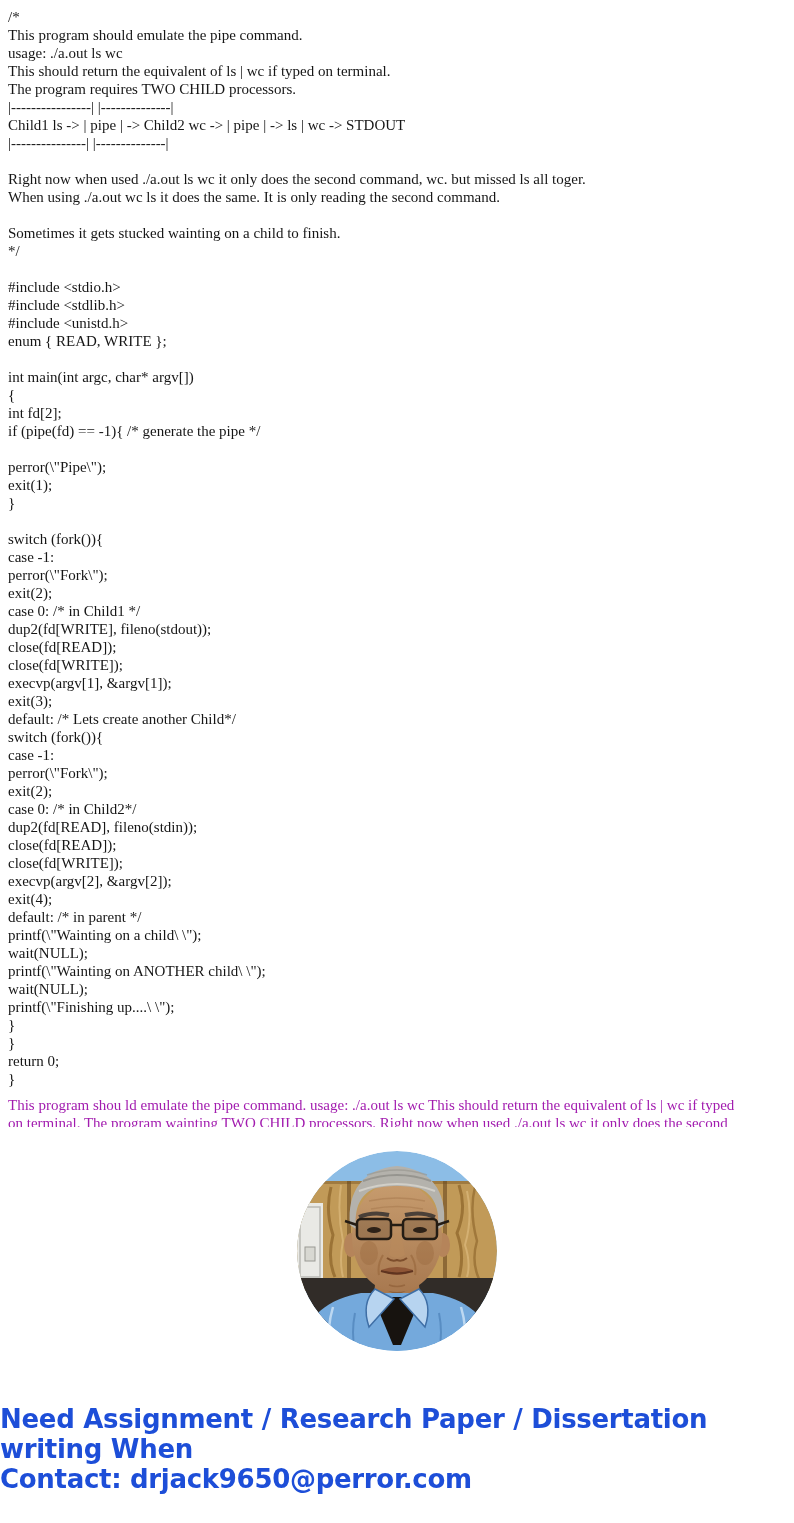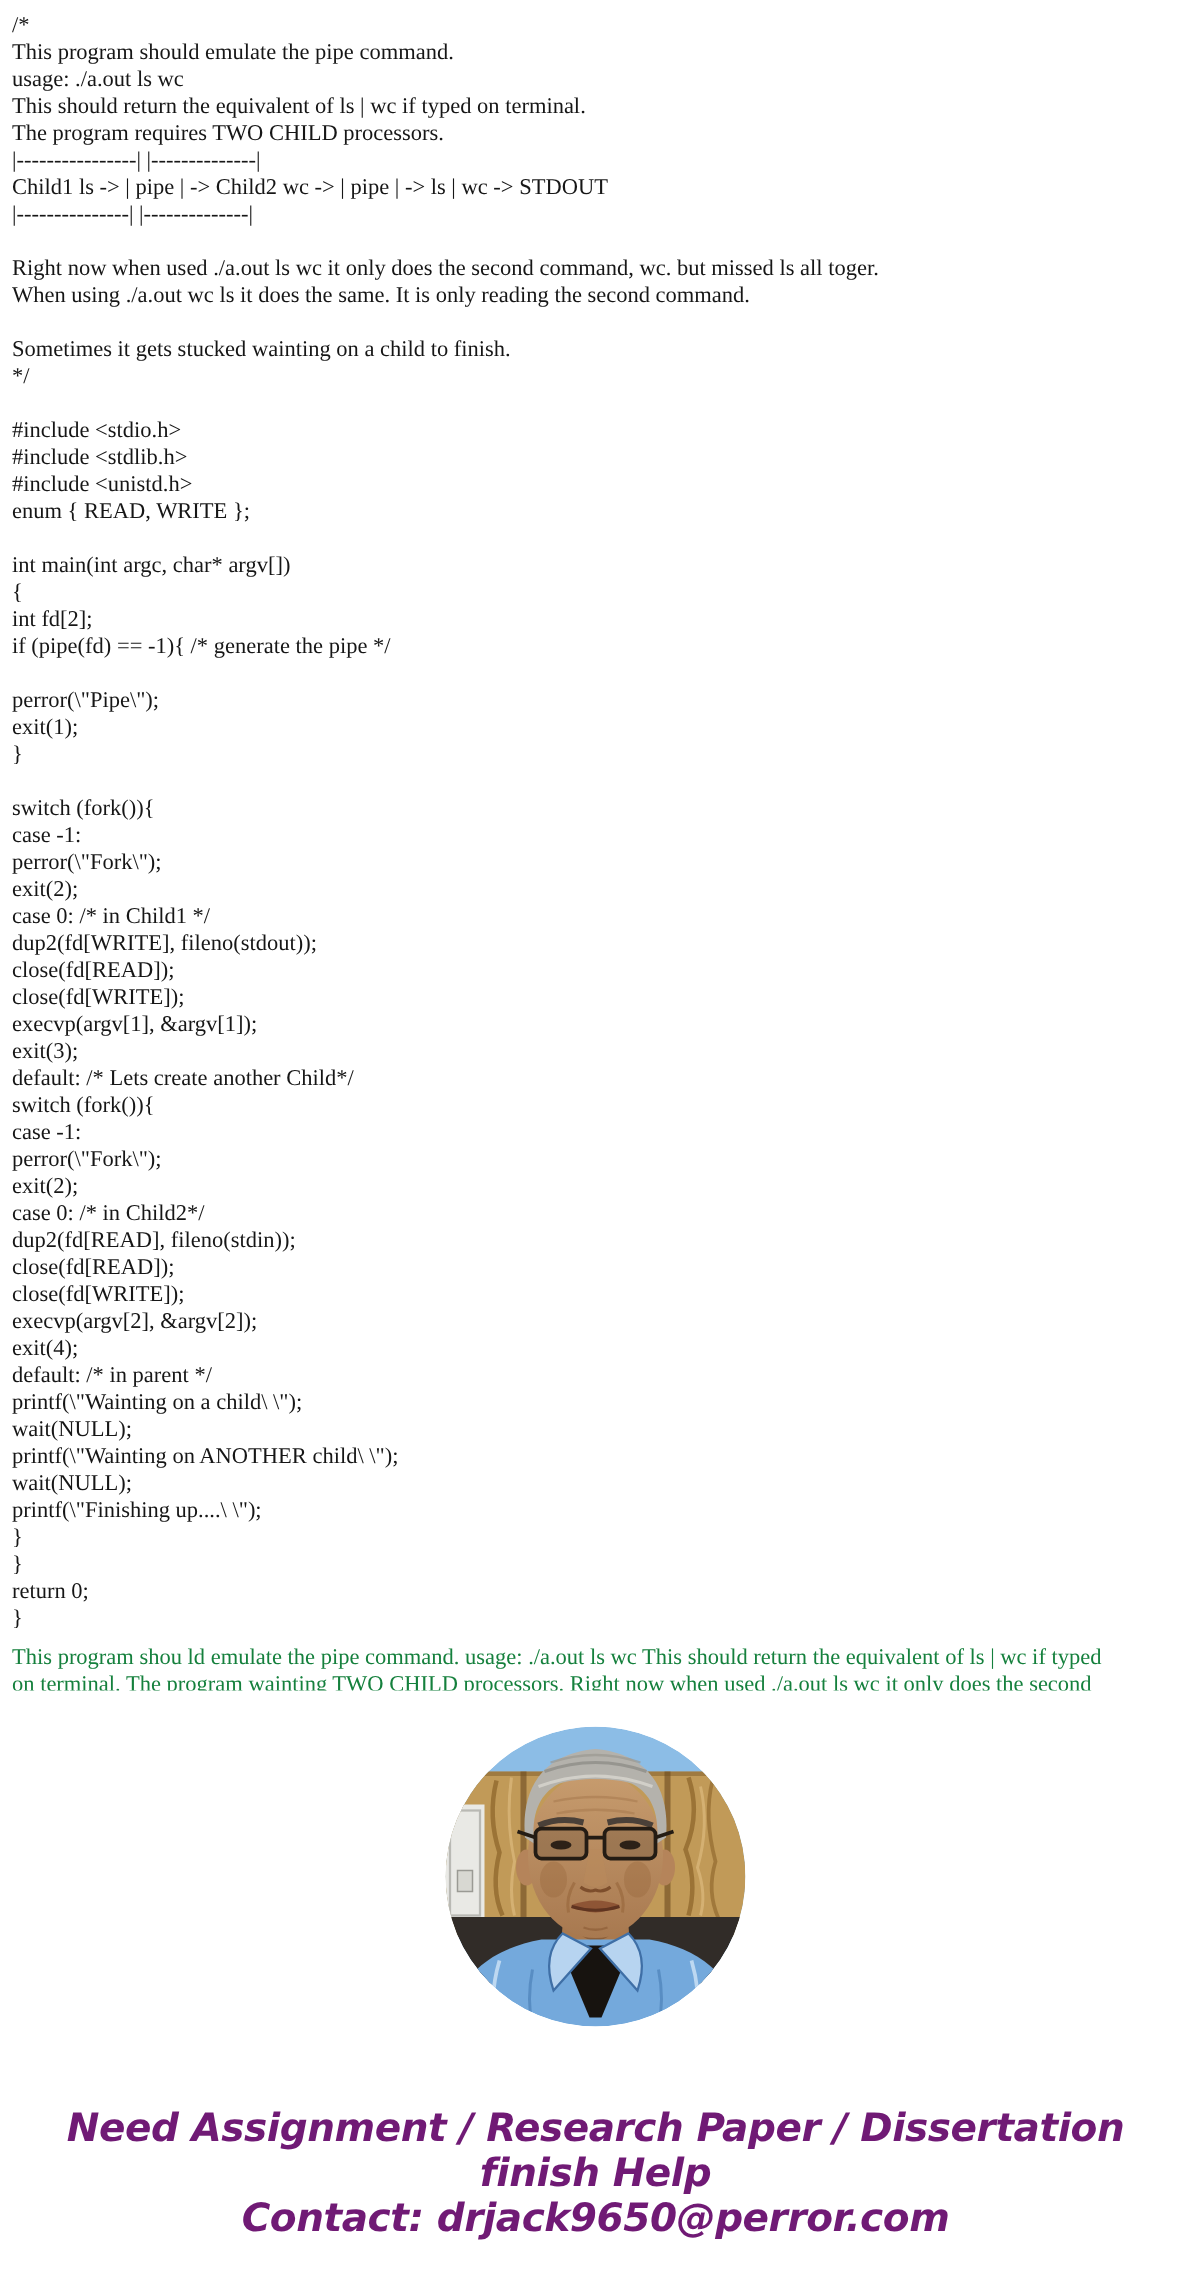--- a/index.html
+++ b/index.html
@@ -10,32 +10,32 @@
   }
   .code {
     margin:0; padding:8px 0 0 8px;
     font-family:"Liberation Serif", serif;
     font-size:15px; line-height:18px; color:#161616;
     white-space:pre; overflow:hidden;
   }
   .para {
     margin-top:8px; padding-left:8px;
     height:31px; overflow:hidden;
-    font-size:15px; line-height:18px; color:#15803d;
+    font-size:15px; line-height:18px; color:#a21caf;
   }
   .para .pline { white-space:pre; }
   .avatar-wrap {
     position:absolute; left:297px; top:1151px;
     width:200px; height:200px; border-radius:50%; overflow:hidden;
   }
   .banner {
     position:absolute; top:1404px; left:0; width:794px;
-    text-align:center;
+    text-align:left;
     font-family:"DejaVu Sans", sans-serif; font-weight:bold;
-    font-size:26px; line-height:30px; letter-spacing:-0.3px; color:#701a75;font-style:italic;
+    font-size:26px; line-height:30px; letter-spacing:-0.3px; color:#1d4ed8;
   }
 </style>
 </head>
 <body>
 
 <div class="page">
 
   <pre class="code">/*
 This program should emulate the pipe command.
 usage: ./a.out ls wc
@@ -184,17 +184,17 @@
           <path d="M94,74 L106,74" stroke="#241c14" stroke-width="2.5" fill="none"></path>
           <path d="M60,74 L48,70" stroke="#241c14" stroke-width="2.5" fill="none"></path>
           <path d="M140,74 L152,70" stroke="#241c14" stroke-width="2.5" fill="none"></path>
         </g>
       </g>
     </svg>
   </div>
 
   <div class="banner">
     <div>Need Assignment / Research Paper / Dissertation</div>
-    <div>finish Help</div>
+    <div>writing When</div>
     <div>Contact: drjack9650@perror.com</div>
   </div>
 
 </div>
 
 </body></html>

